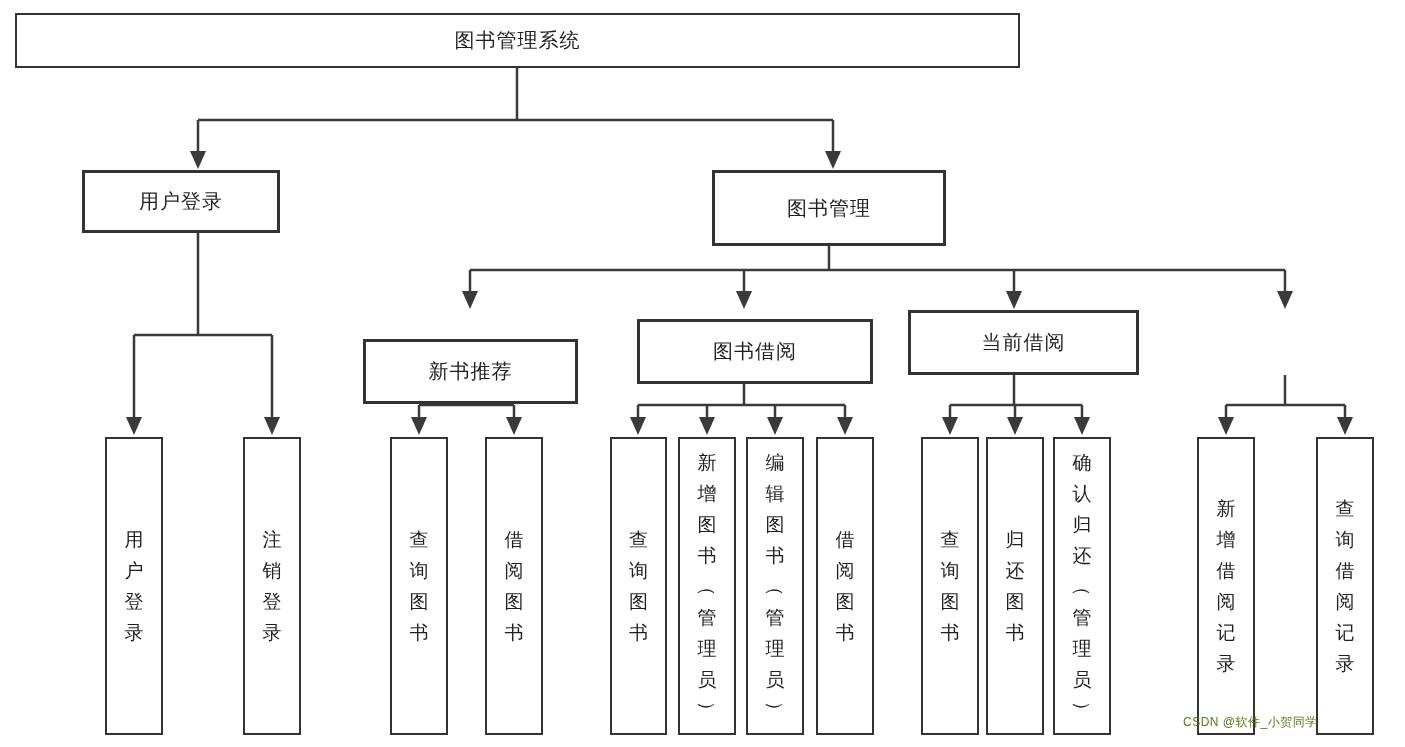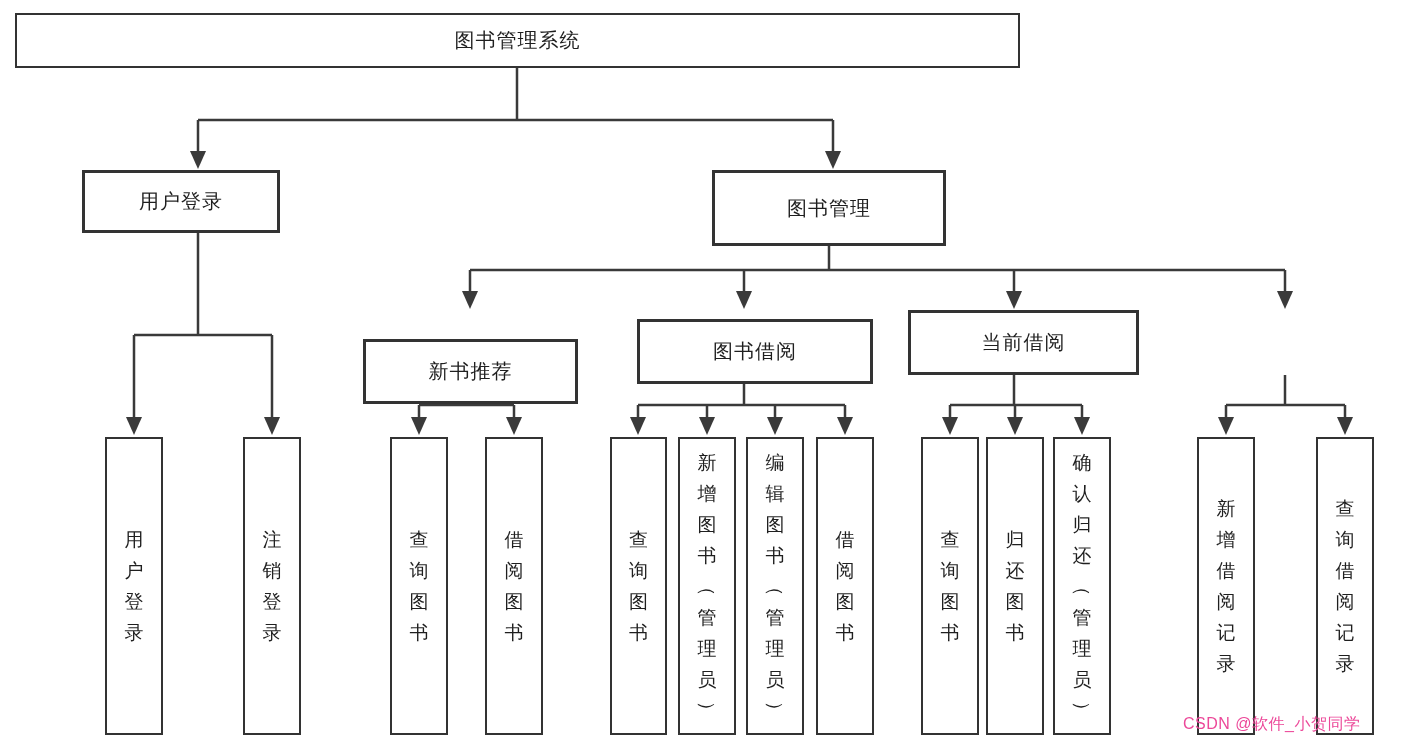--- a/index.html
+++ b/index.html
@@ -28,22 +28,22 @@
     border:2px solid #333333;
     background:#ffffff;
     display:flex;flex-direction:column;align-items:center;justify-content:center;
     font-size:19px;color:#1f1f1f;
   }
   .vchar{display:block;line-height:31px;height:31px;text-align:center;}
   .vchar.rot{transform:rotate(90deg);}
   .watermark{
     position:absolute;
     left:1183px;top:714px;
-    font-size:16px;
-    color:#ec4899;
+    font-size:12px;
+    color:#4d7c0f;
     letter-spacing:0.5px;
     white-space:nowrap;
   }
 </style>
 </head>
 <body>
 
 <div class="canvas">
 
   <svg class="connectors" width="1405" height="747" viewBox="0 0 1405 747">

